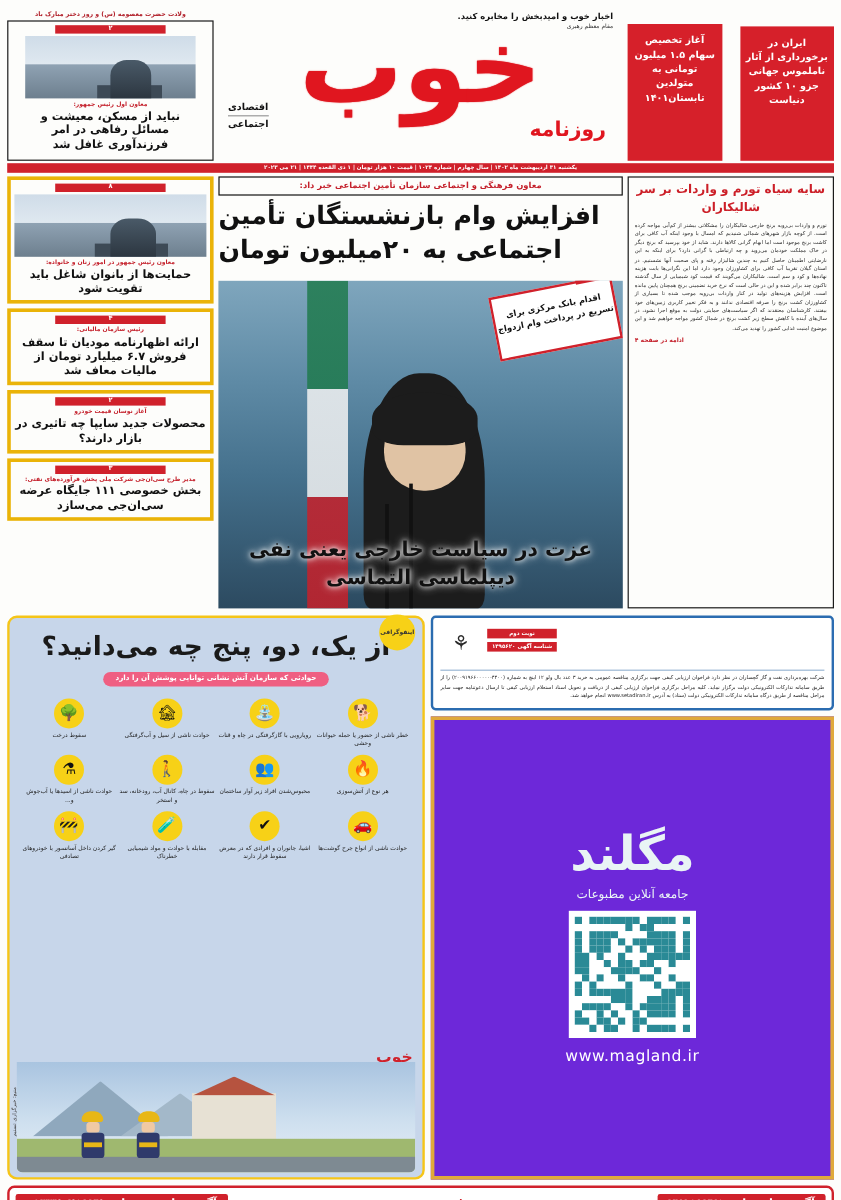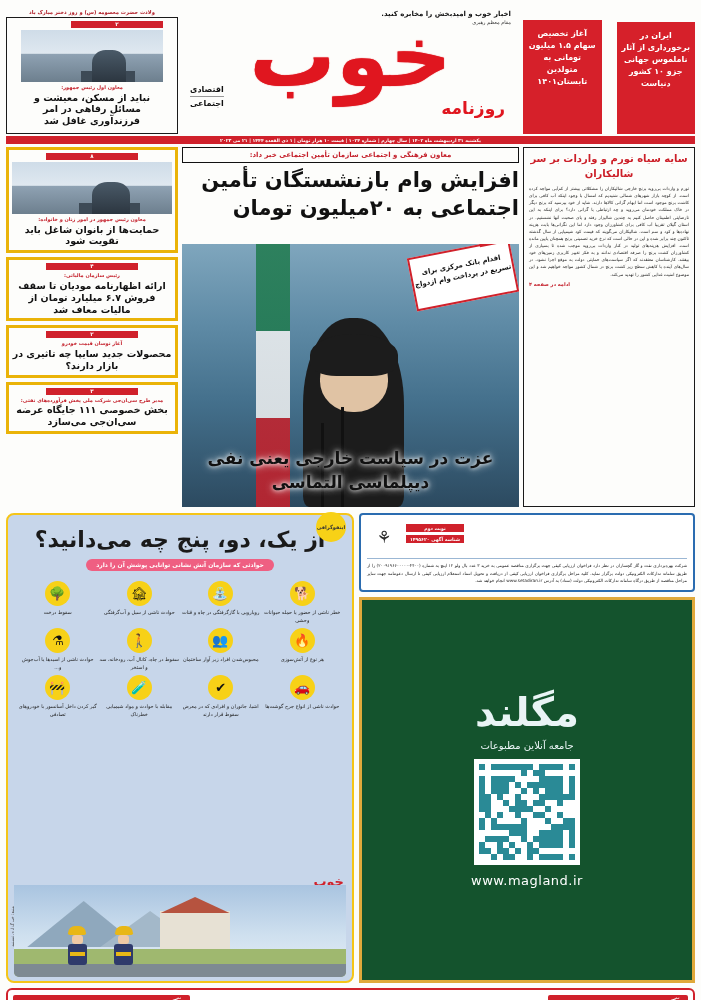--- a/index.html
+++ b/index.html
@@ -25,21 +25,21 @@
   }
   .mh-right {
     width: 172px; display: flex; flex-direction: column; gap: 2px;
   }
   .religious-line {
     font-size: 5.2px; color: #b1202a; text-align: center;
     letter-spacing: .2px; padding-top: 3px; font-weight: bold;
   }
   .mh-box {
     border: 1px solid #1a1a1a; flex: 1;
-    display: flex; flex-direction: column; 
+    display: flex; flex-direction: column; align-items: center;
     padding: 3px 14px;
   }
   .pagenum-bar {
     background: #d0212b; color: #fff; font-size: 5.5px;
     width: 92px; height: 7px; text-align: center; line-height: 7px;
     margin-bottom: 2px; font-weight: bold;
   }
   .mh-photo { width: 100%; height: 52px; position: relative; overflow: hidden; }
   .photo-a {
     background: linear-gradient(180deg,#cfdce8 0%,#dfe8f0 45%,#8fa2b3 46%,#6d7f8e 100%);
@@ -128,22 +128,22 @@
     direction: rtl;
   }
   .cont-note { color:#c4202b; font-size:5px; font-weight:bold; text-align:left; margin-top:3px; }
 
   
   .main-kicker {
     border:1px solid #111; color:#c4202b; font-size:7px; font-weight:bold;
     text-align:center; padding:3px 0; margin-bottom:4px;
   }
   .main-headline {
-    font-size:21px; font-weight:bold; color:#111; text-align:right;
-    line-height:1.32; margin-bottom:22px;
+    font-size:21px; font-weight:bold; color:#111; text-align:left;
+    line-height:1.32; margin-bottom:12px;
   }
   .main-photo {
     flex:1; position:relative; overflow:hidden;
     background: linear-gradient(180deg,#7fa6bd 0%,#5f8ba6 30%,#44708c 60%,#2c4a60 100%);
   }
   .flag-stripe {
     position:absolute; left:22%; top:0; width:10%; height:100%;
     background: linear-gradient(180deg,#1f7a4d 0%,#1f7a4d 33%,#f2f2f2 33%,#f2f2f2 66%,#c8202a 66%,#c8202a 100%);
     opacity:.85;
   }
@@ -277,21 +277,21 @@
   .tag-red {
     background:#d0212b; color:#fff; font-size:4.6px; font-weight:bold;
     text-align:center; padding:1.5px 0;
   }
   .tender-body {
     font-size:4.3px; line-height:1.75; color:#222; text-align:justify;
     margin-top:4px; border-top:1px solid #9bb7d4; padding-top:3px;
   }
 
   .mag-ad {
-    flex:1; background:#14532d; border:3px solid #e0a93b;
+    flex:1; background:#6d28d9; border:3px solid #e0a93b;
     display:flex; flex-direction:column; align-items:center; justify-content:center;
     gap:8px; padding:10px;
   }
   .mag-logo { font-size:40px; color:#e9f4f5; font-weight:bold; line-height:1; letter-spacing:-2px; }
   .mag-tag { font-size:10px; color:#eaf5f6; letter-spacing:1px; }
   .qr {
     width:106px; height:106px; background:#fff; padding:5px;
     display:grid; grid-template-columns:repeat(16,1fr); grid-template-rows:repeat(16,1fr);
   }
   .qr i { background:#2a8a96; }

